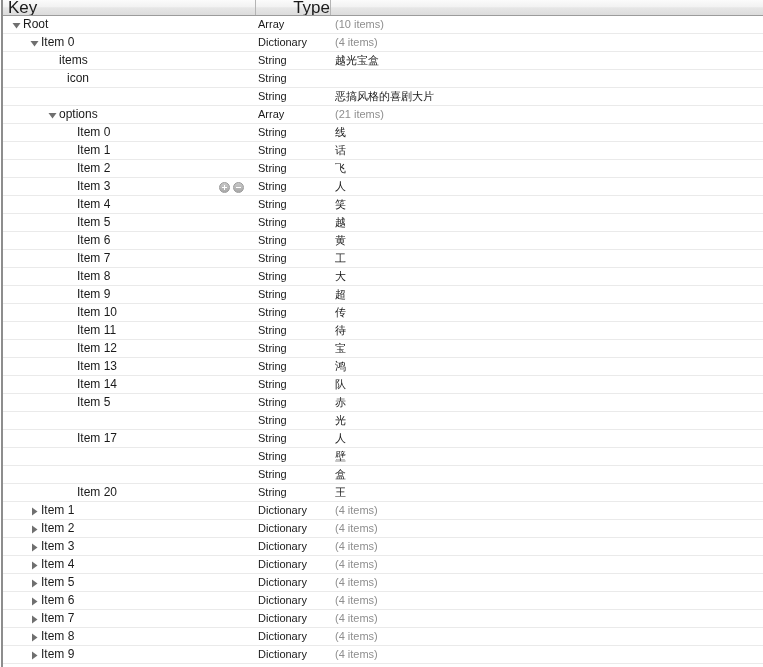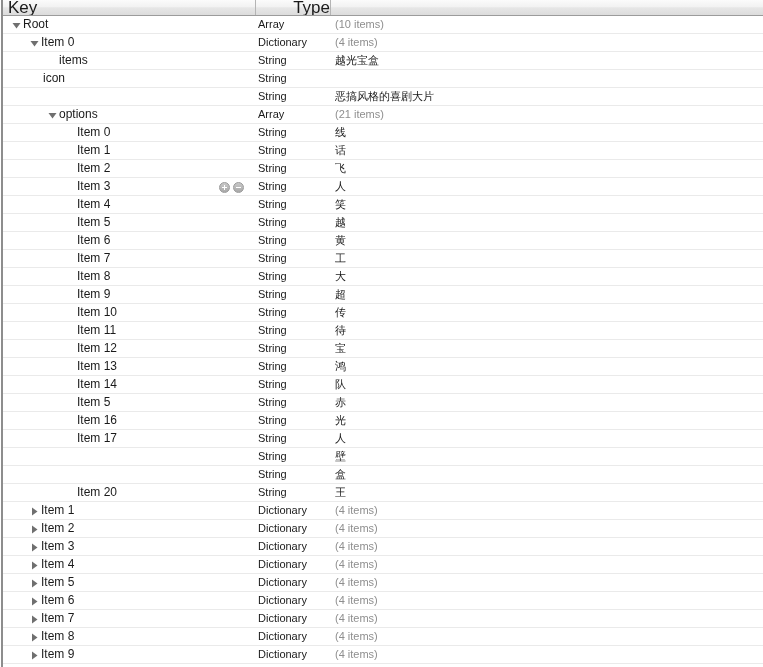--- a/index.html
+++ b/index.html
@@ -213,21 +213,21 @@
           <span class="key-inner">
             <span class="key-label" style="left: 56px;">items</span>
           </span>
         </div>
         <div class="cell c-type">String</div>
         <div class="cell c-value cjk">越光宝盒</div>
       </div>
       <div class="row">
         <div class="cell c-key">
           <span class="key-inner">
-            <span class="key-label" style="left: 40px;">icon</span>
+            <span class="key-label" style="left: 64px;">icon</span>
           </span>
         </div>
         <div class="cell c-type">String</div>
       </div>
       <div class="row">
         <div class="cell c-type">String</div>
         <div class="cell c-value cjk">恶搞风格的喜剧大片</div>
       </div>
       <div class="row">
         <div class="cell c-key">
@@ -385,25 +385,20 @@
       <div class="row">
         <div class="cell c-key">
           <span class="key-inner">
             <span class="key-label" style="left: 74px;">Item 5</span>
           </span>
         </div>
         <div class="cell c-type">String</div>
         <div class="cell c-value cjk">赤</div>
       </div>
       <div class="row">
-        <div class="cell c-key">
-          <span class="key-inner">
-            <span class="key-label" style="left: 74px;">Item 16</span>
-          </span>
-        </div>
         <div class="cell c-type">String</div>
         <div class="cell c-value cjk">光</div>
       </div>
       <div class="row">
         <div class="cell c-key">
           <span class="key-inner">
             <span class="key-label" style="left: 74px;">Item 17</span>
           </span>
         </div>
         <div class="cell c-type">String</div>

